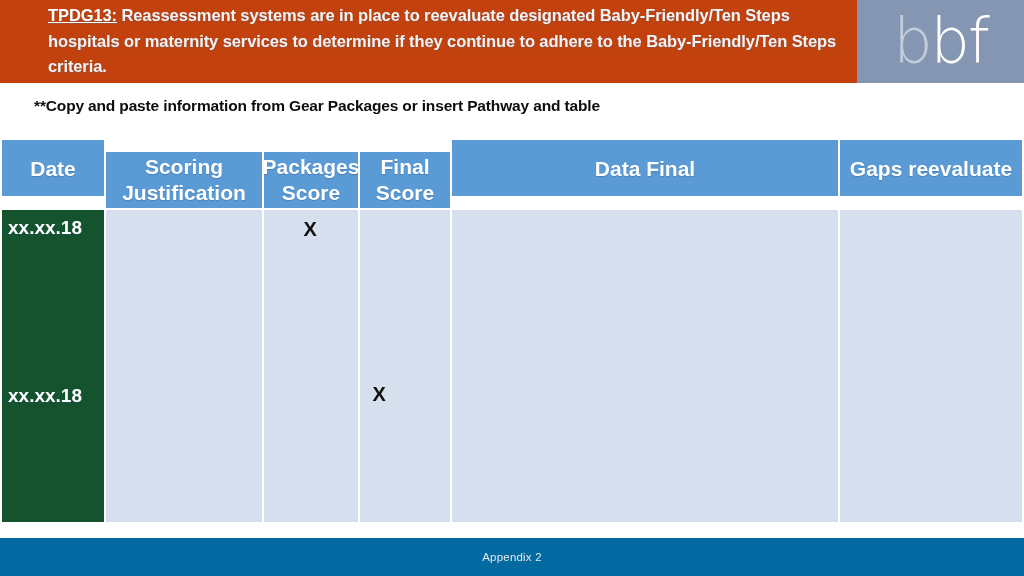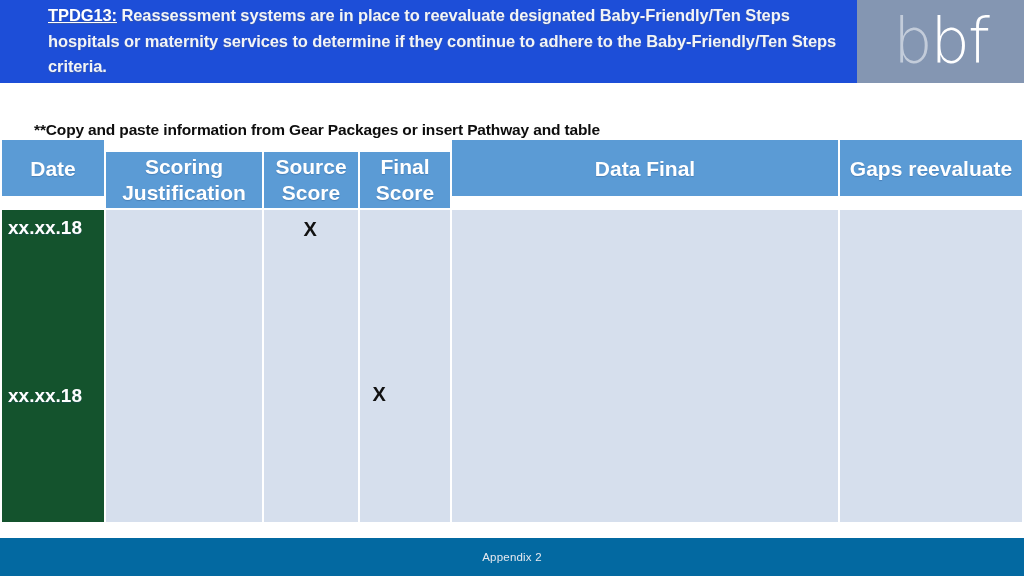--- a/index.html
+++ b/index.html
@@ -15,21 +15,21 @@
     position: relative;
   }
 
   
   .banner {
     position: absolute;
     left: 0;
     top: 0;
     width: 1024px;
     height: 83px;
-    background: #1d4ed8;
+    background: #c2410c;
     display: flex;
     align-items: stretch;
   }
   .banner-text-wrap {
     flex: 1 1 auto;
     padding: 4px 18px 4px 48px;
     display: flex;
     align-items: center;
   }
   .banner-text {
@@ -72,21 +72,20 @@
   .subnote {
     position: absolute;
     left: 0;
     top: 83px;
     width: 1024px;
     height: 45px;
     display: flex;
     align-items: center;
     padding-left: 34px;
     box-sizing: border-box;
-    margin-top: 24px;
   }
   .subnote-text {
     font-size: 15.5px;
     font-weight: bold;
     color: #0d0d0d;
     letter-spacing: -0.15px;
   }
 
   
   .tbl {
@@ -195,21 +194,21 @@
   </colgroup>
   <thead>
     <tr>
       <th>
         <div class="th-cell">Date</div>
       </th>
       <th>
         <div class="th-cell two-line">Scoring Justification</div>
       </th>
       <th>
-        <div class="th-cell two-line">Source Score</div>
+        <div class="th-cell two-line">Packages Score</div>
       </th>
       <th>
         <div class="th-cell two-line">Final Score</div>
       </th>
       <th>
         <div class="th-cell">Data Final</div>
       </th>
       <th>
         <div class="th-cell">Gaps reevaluate</div>
       </th>

